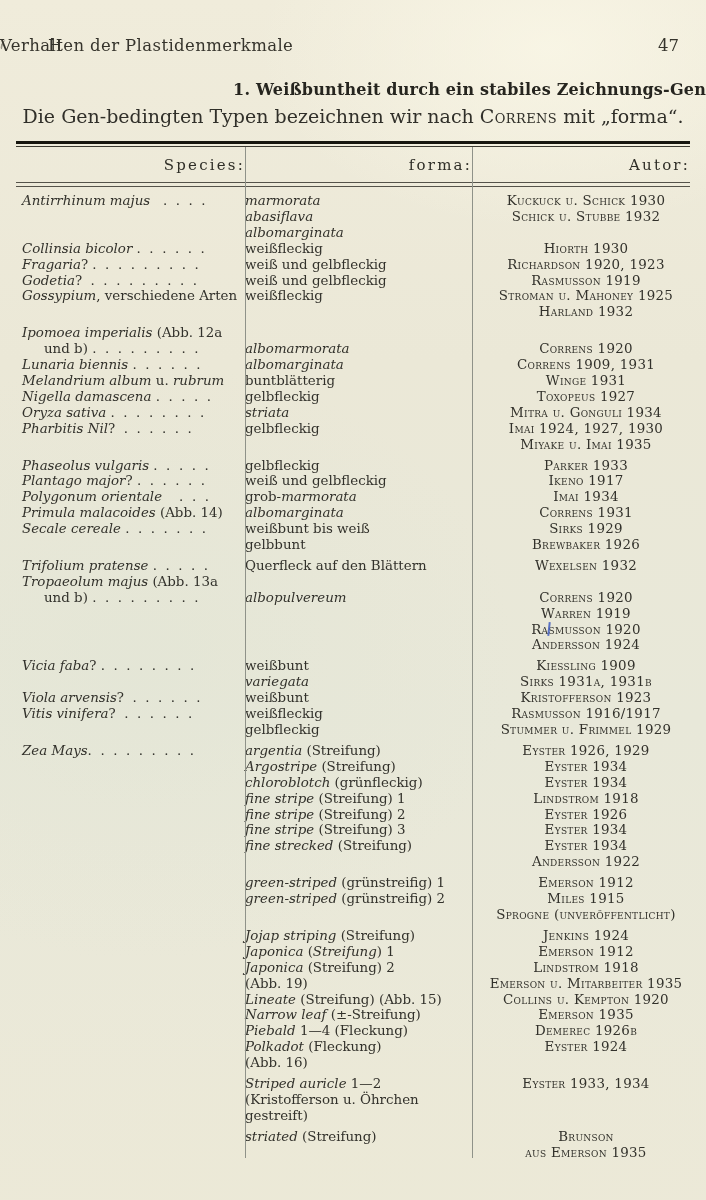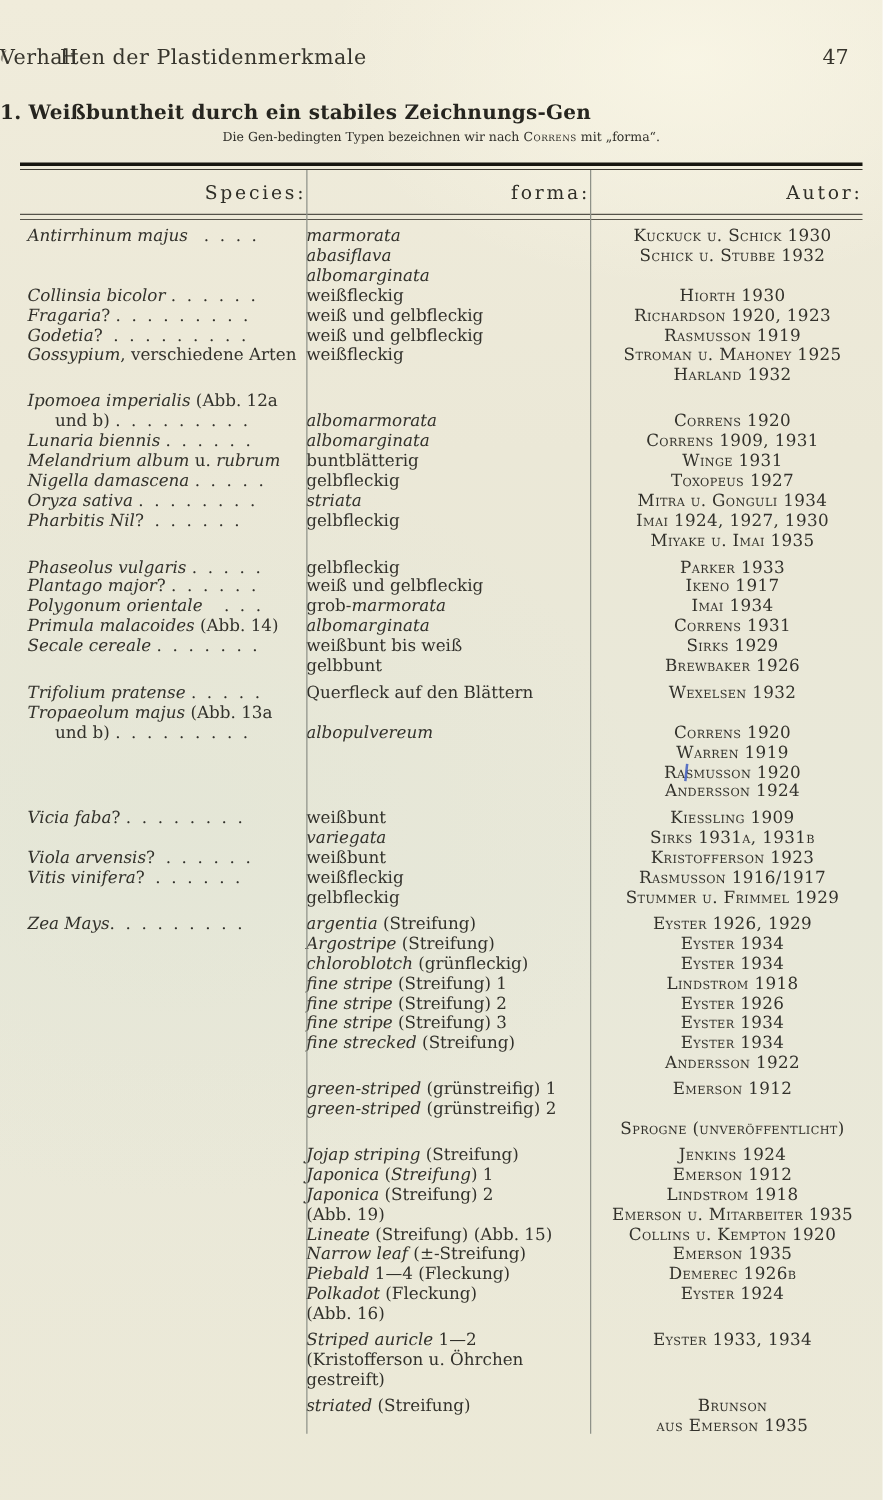--- a/index.html
+++ b/index.html
@@ -17,22 +17,22 @@
   }
   .scan-mark{
     position:absolute;left:1px;top:40px;width:4px;height:10px;
     border-left:2px solid #6a675c;border-radius:60% 40% 50% 50%;
     transform:rotate(18deg);opacity:.65;
   }
   .running-head{position:relative;height:20px;margin-top:36px;font-size:16.5px;color:#36342c;}
   .rh-left{position:absolute;left:48px;top:0;letter-spacing:1px;}
   .rh-center{position:absolute;left:0;right:0;top:0;letter-spacing:.4px;}
   .rh-right{position:absolute;right:27px;top:0;}
-  .section-title{margin-top:24px;text-align:left;font-weight:bold;font-size:16px;letter-spacing:.2px;color:#26251f;}
-  .section-subtitle{margin-top:6px;text-align:center;font-size:10px;color:#302f29;}
+  .section-title{margin-top:24px;text-align:right;font-weight:bold;font-size:16px;letter-spacing:.2px;color:#26251f;}
+  .section-subtitle{margin-top:6px;text-align:center;font-size:19px;color:#302f29;}
   .seg-i{font-style:italic;}
   .seg-sc{font-variant:small-caps;letter-spacing:.4px;}
   .table{position:relative;margin:14px 16px 0 16px;}
   .rule-top{
     height:7px;
     background:linear-gradient(#17160f 0px,#17160f 3px,rgba(0,0,0,0) 3px,rgba(0,0,0,0) 5px,#3c3a31 5px,#3c3a31 6px,rgba(0,0,0,0) 6px);
   }
   .thead{
     display:grid;grid-template-columns:229px 227px 218px;
     height:34px;align-items:center;text-align:right;
@@ -288,20 +288,21 @@
           <div class="cell au"><span>Andersson 1922</span></div>
         </div>
         <div class="trow gap">
           <div class="cell sp">&nbsp;</div>
           <div class="cell fo"><span class="seg-i">green-striped</span><span class="seg-r"> (grünstreifig) 1</span></div>
           <div class="cell au"><span>Emerson 1912</span></div>
         </div>
         <div class="trow">
           <div class="cell sp">&nbsp;</div>
           <div class="cell fo"><span class="seg-i">green-striped</span><span class="seg-r"> (grünstreifig) 2</span></div>
+          <div class="cell au"><span>Miles 1915</span></div>
         </div>
         <div class="trow">
           <div class="cell sp">&nbsp;</div>
           <div class="cell fo">&nbsp;</div>
           <div class="cell au"><span>Sprogne (unveröffentlicht)</span></div>
         </div>
         <div class="trow gap">
           <div class="cell sp">&nbsp;</div>
           <div class="cell fo"><span class="seg-i">Jojap striping</span><span class="seg-r"> (Streifung)</span></div>
           <div class="cell au"><span>Jenkins 1924</span></div>

